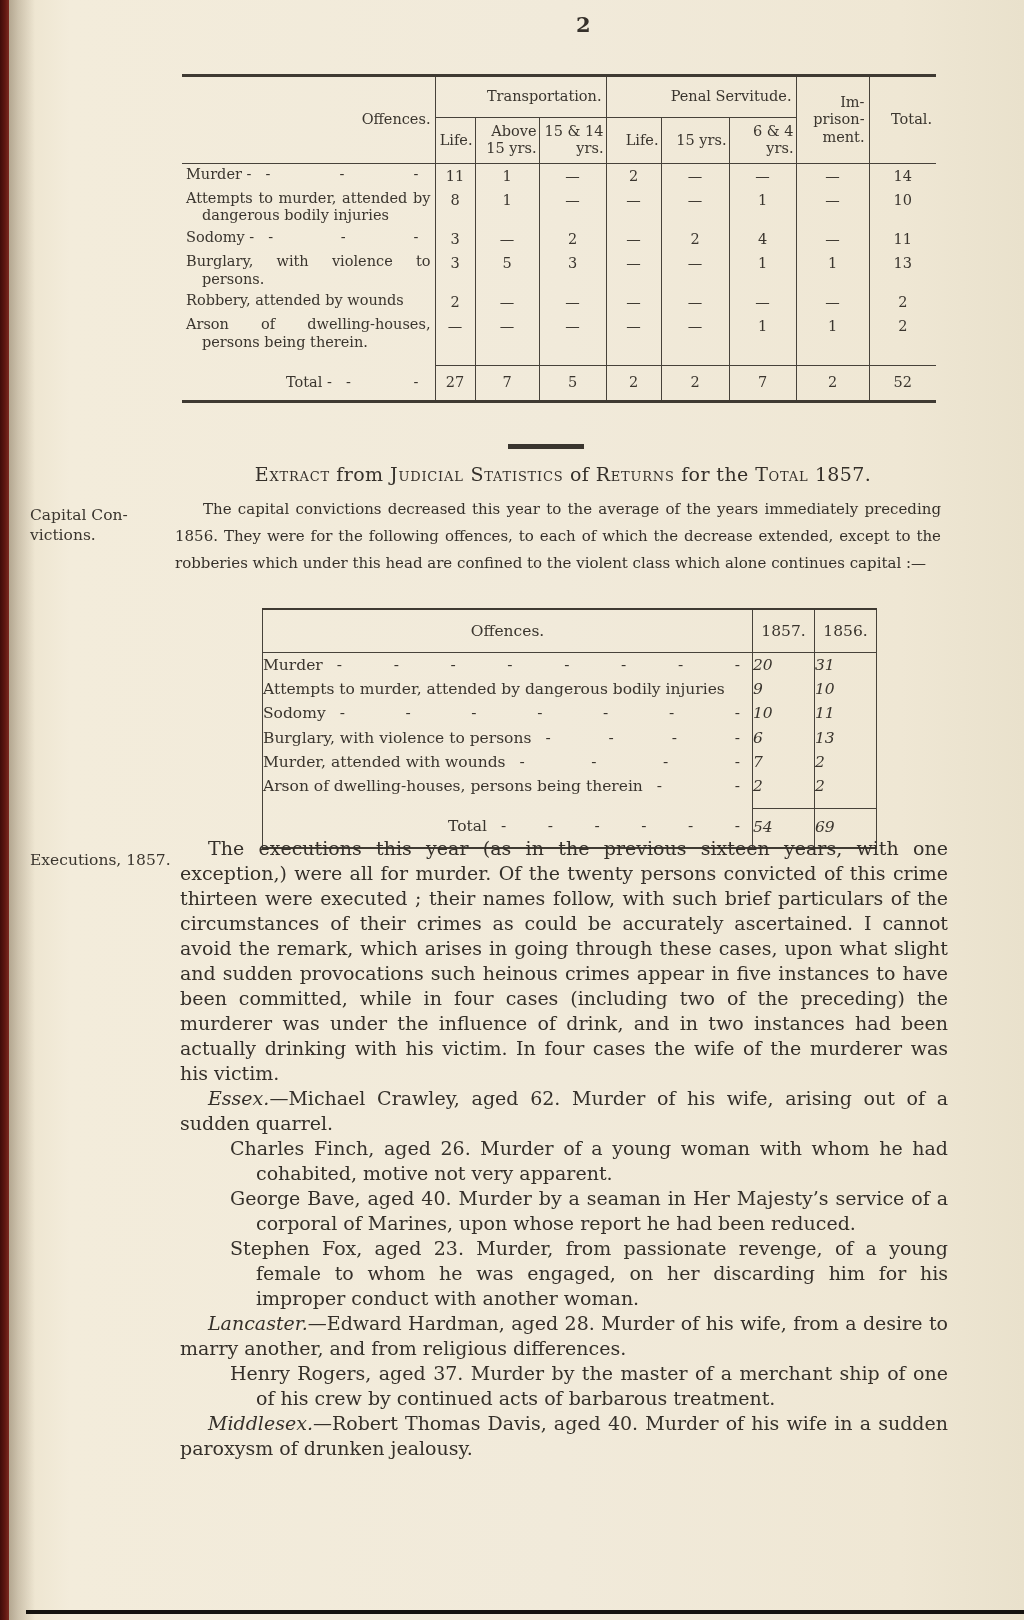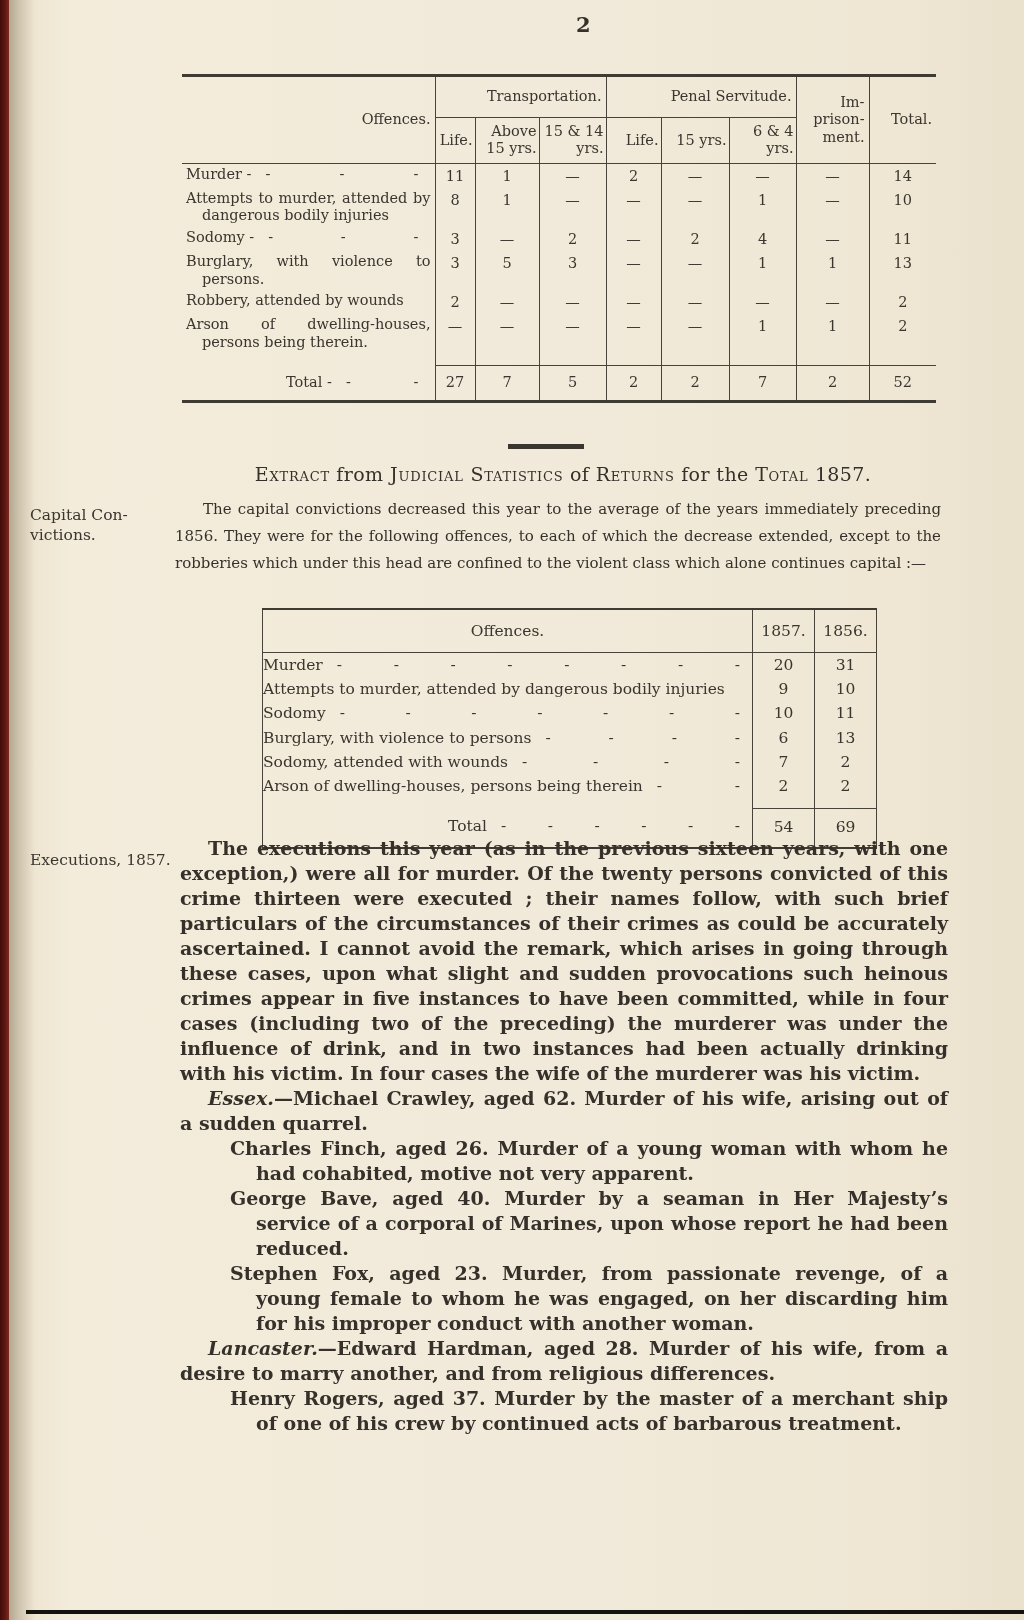--- a/index.html
+++ b/index.html
@@ -34,40 +34,40 @@
   .t1 tr.tot .lrow span:first-child{padding-left:100px;}
 
   
   .t2{position:absolute;left:262px;top:608px;width:614px;border-collapse:collapse;table-layout:fixed;
       font-size:15.5px;line-height:1.3;color:#3a352e;
       border:1.3px solid #47423a;border-top:2.5px solid #3f3a32;border-bottom:2.5px solid #3f3a32;}
   .t2 th,.t2 td{font-weight:normal;padding:2px 0;vertical-align:top;}
   .t2 thead th{text-align:center;vertical-align:middle;padding:11px 4px;}
   .t2 thead{border-bottom:1.3px solid #47423a;}
   .t2 .vl{border-left:1.3px solid #47423a;}
-  .t2 td.num{text-align:center;}
+  .t2 td.num{text-align:left;font-style:italic;}
   .t2 tr.lastrow td{padding-bottom:12px;}
   .t2 tr.tot td{border-top:1.3px solid #47423a;padding-top:8px;padding-bottom:10px;}
   .t2 tr.tot td.offence{border-top:none;}
   .t2 tr.tot .lrow span:first-child{padding-left:185px;}
 
   
   .lrow{display:flex;}
   .lrow .lbl{white-space:nowrap;}
   .lead{flex:1;overflow:hidden;white-space:nowrap;text-align:justify;text-align-last:justify;
         margin-left:14px;margin-right:12px;word-spacing:10px;}
 
   
   .divider{position:absolute;left:508px;top:444px;width:76px;height:5px;background:#3a352e;}
   .heading{position:absolute;left:180px;top:463px;width:766px;text-align:center;font-size:19px;letter-spacing:.4px;}
   .heading .sc{font-variant:small-caps;letter-spacing:.8px;}
   .mnote{position:absolute;left:30px;width:150px;font-size:15.5px;line-height:20px;white-space:pre-line;color:#3a352e;}
   .p-capital{position:absolute;left:175px;top:496px;width:766px;margin:0;
      font-size:15px;line-height:27px;text-align:justify;text-indent:28px;}
-  .exec-block{position:absolute;left:180px;top:836px;width:768px;font-size:19px;line-height:25px;font-weight:bold;}
+  .exec-block{position:absolute;left:180px;top:836px;width:768px;font-size:19px;line-height:25px;}
   .exec-block p{margin:0;text-align:justify;}
   .exec-block p.exec{text-indent:28px;}
   .case.county{text-indent:28px;}
   .case.inset{padding-left:76px;text-indent:-26px;}
   .case i{font-style:italic;}
   .bottom-rule{position:absolute;left:26px;top:1610px;width:998px;height:4px;background:#14120f;}
 </style>
 </head>
 <body>
 
@@ -271,21 +271,21 @@
               <span class="lbl">Burglary, with violence to persons</span>
               <span class="lead">- - - -</span>
             </div>
           </td>
           <td class="vl num">6</td>
           <td class="vl num">13</td>
         </tr>
         <tr>
           <td class="offence">
             <div class="lrow">
-              <span class="lbl">Sodomy, attended with wounds</span>
+              <span class="lbl">Murder, attended with wounds</span>
               <span class="lead">- - - -</span>
             </div>
           </td>
           <td class="vl num">7</td>
           <td class="vl num">2</td>
         </tr>
         <tr class="lastrow">
           <td class="offence">
             <div class="lrow">
               <span class="lbl">Arson of dwelling-houses, persons being therein</span>
@@ -311,16 +311,17 @@
   <div class="mnote" style="top:850px">Executions, 1857.</div>
 
   <div class="exec-block" id="exec-block">
     <p class="exec">The executions this year (as in the previous sixteen years, with one exception,) were all for murder.  Of the twenty persons convicted of this crime thirteen were executed ; their names follow, with such brief particulars of the circumstances of their crimes as could be accurately ascertained.  I cannot avoid the remark, which arises in going through these cases, upon what slight and sudden provocations such heinous crimes appear in five instances to have been committed, while in four cases (including two of the preceding) the murderer was under the influence of drink, and in two instances had been actually drinking with his victim.  In four cases the wife of the murderer was his victim.</p>
       <p class="case county"><i>Essex.</i>—Michael Crawley, aged 62.  Murder of his wife, arising out of a sudden quarrel.</p>
       <p class="case inset">Charles Finch, aged 26.  Murder of a young woman with whom he had cohabited, motive not very apparent.</p>
       <p class="case inset">George Bave, aged 40.  Murder by a seaman in Her Majesty’s service of a corporal of Marines, upon whose report he had been reduced.</p>
       <p class="case inset">Stephen Fox, aged 23.  Murder, from passionate revenge, of a young female to whom he was engaged, on her discarding him for his improper conduct with another woman.</p>
       <p class="case county"><i>Lancaster.</i>—Edward Hardman, aged 28.  Murder of his wife, from a desire to marry another, and from religious differences.</p>
       <p class="case inset">Henry Rogers, aged 37.  Murder by the master of a merchant ship of one of his crew by continued acts of barbarous treatment.</p>
+      <p class="case county"><i>Middlesex.</i>—Robert Thomas Davis, aged 40.  Murder of his wife in a sudden paroxysm of drunken jealousy.</p>
     </div>
 
   <div class="bottom-rule"></div>
 </div>
 
 </body></html>

